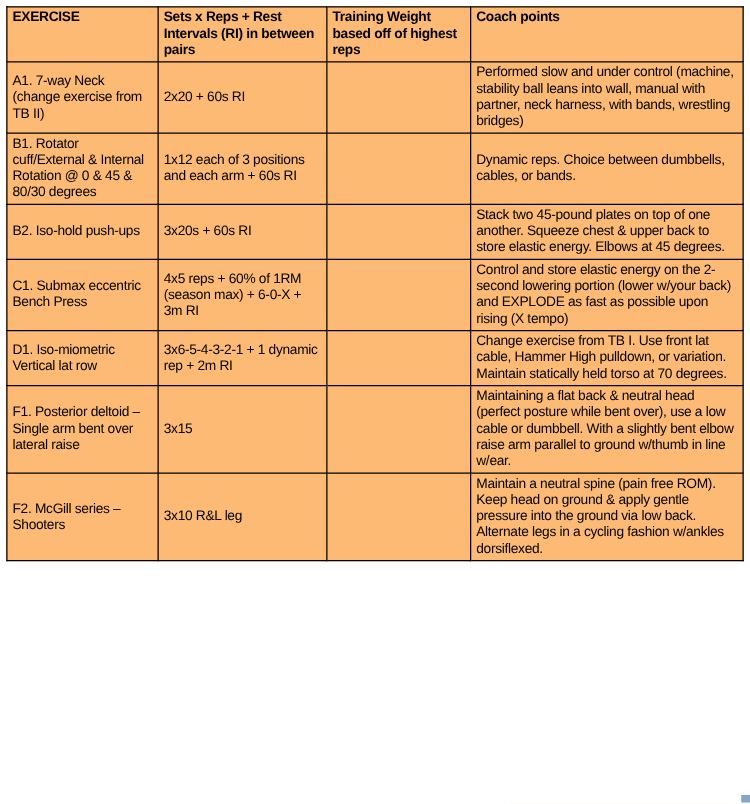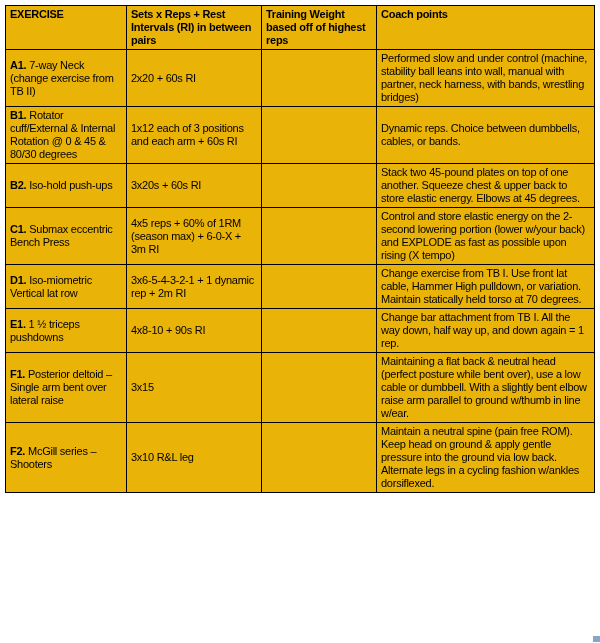--- a/index.html
+++ b/index.html
@@ -10,42 +10,42 @@
     position: relative;
     overflow: hidden;
     font-family: "Liberation Sans", sans-serif;
     color: #000000;
   }
   .sheet { position: absolute; left: 5px; top: 5px; }
   table {
     border-collapse: collapse;
     table-layout: fixed;
     width: 589px;
-    background: #eab308;
+    background: #fdba74;
     padding-left: 16px;
   }
   col.c1 { width: 121px; }
   col.c2 { width: 135px; }
   col.c3 { width: 115px; }
   col.c4 { width: 218px; }
   th, td {
     border: 1.5px solid #000000;
     padding: 2px 4px;
     font-size: 11px;
     line-height: 13px;
     letter-spacing: -0.25px;
     text-align: left;
     word-wrap: break-word;
   }
   th {
     vertical-align: top;
     font-weight: bold;
   }
   td { vertical-align: middle; }
-  .code { font-weight: bold; }
+  .code { font-weight: normal; }
   .corner-handle {
     position: absolute;
     right: 0;
     bottom: 1px;
     width: 7px;
     height: 6px;
     background: #87a5c6;
   }
 </style>
 </head>
@@ -97,26 +97,20 @@
     <td>Control and store elastic energy on the 2-second lowering portion (lower w/your back) and EXPLODE as fast as possible upon rising (X tempo)</td>
   </tr>
 
   <tr>
     <td><span class="code">D1.</span> <span>Iso-miometric Vertical lat row</span></td>
     <td>3x6-5-4-3-2-1 + 1 dynamic rep + 2m RI</td>
     <td></td>
     <td>Change exercise from TB I. Use front lat cable, Hammer High pulldown, or variation. Maintain statically held torso at 70 degrees.</td>
   </tr>
 
-  <tr>
-    <td><span class="code">E1.</span> <span>1 ½ triceps pushdowns</span></td>
-    <td>4x8-10 + 90s RI</td>
-    <td></td>
-    <td>Change bar attachment from TB I.  All the way down, half way up, and down again = 1 rep.</td>
-  </tr>
 
 
   <tr>
     <td><span class="code">F1.</span> <span>Posterior deltoid – Single arm bent over lateral raise</span></td>
     <td>3x15</td>
     <td></td>
     <td>Maintaining a flat back &amp; neutral head (perfect posture while bent over), use a low cable or dumbbell. With a slightly bent elbow raise arm parallel to ground w/thumb in line w/ear.</td>
   </tr>
 
   <tr>

